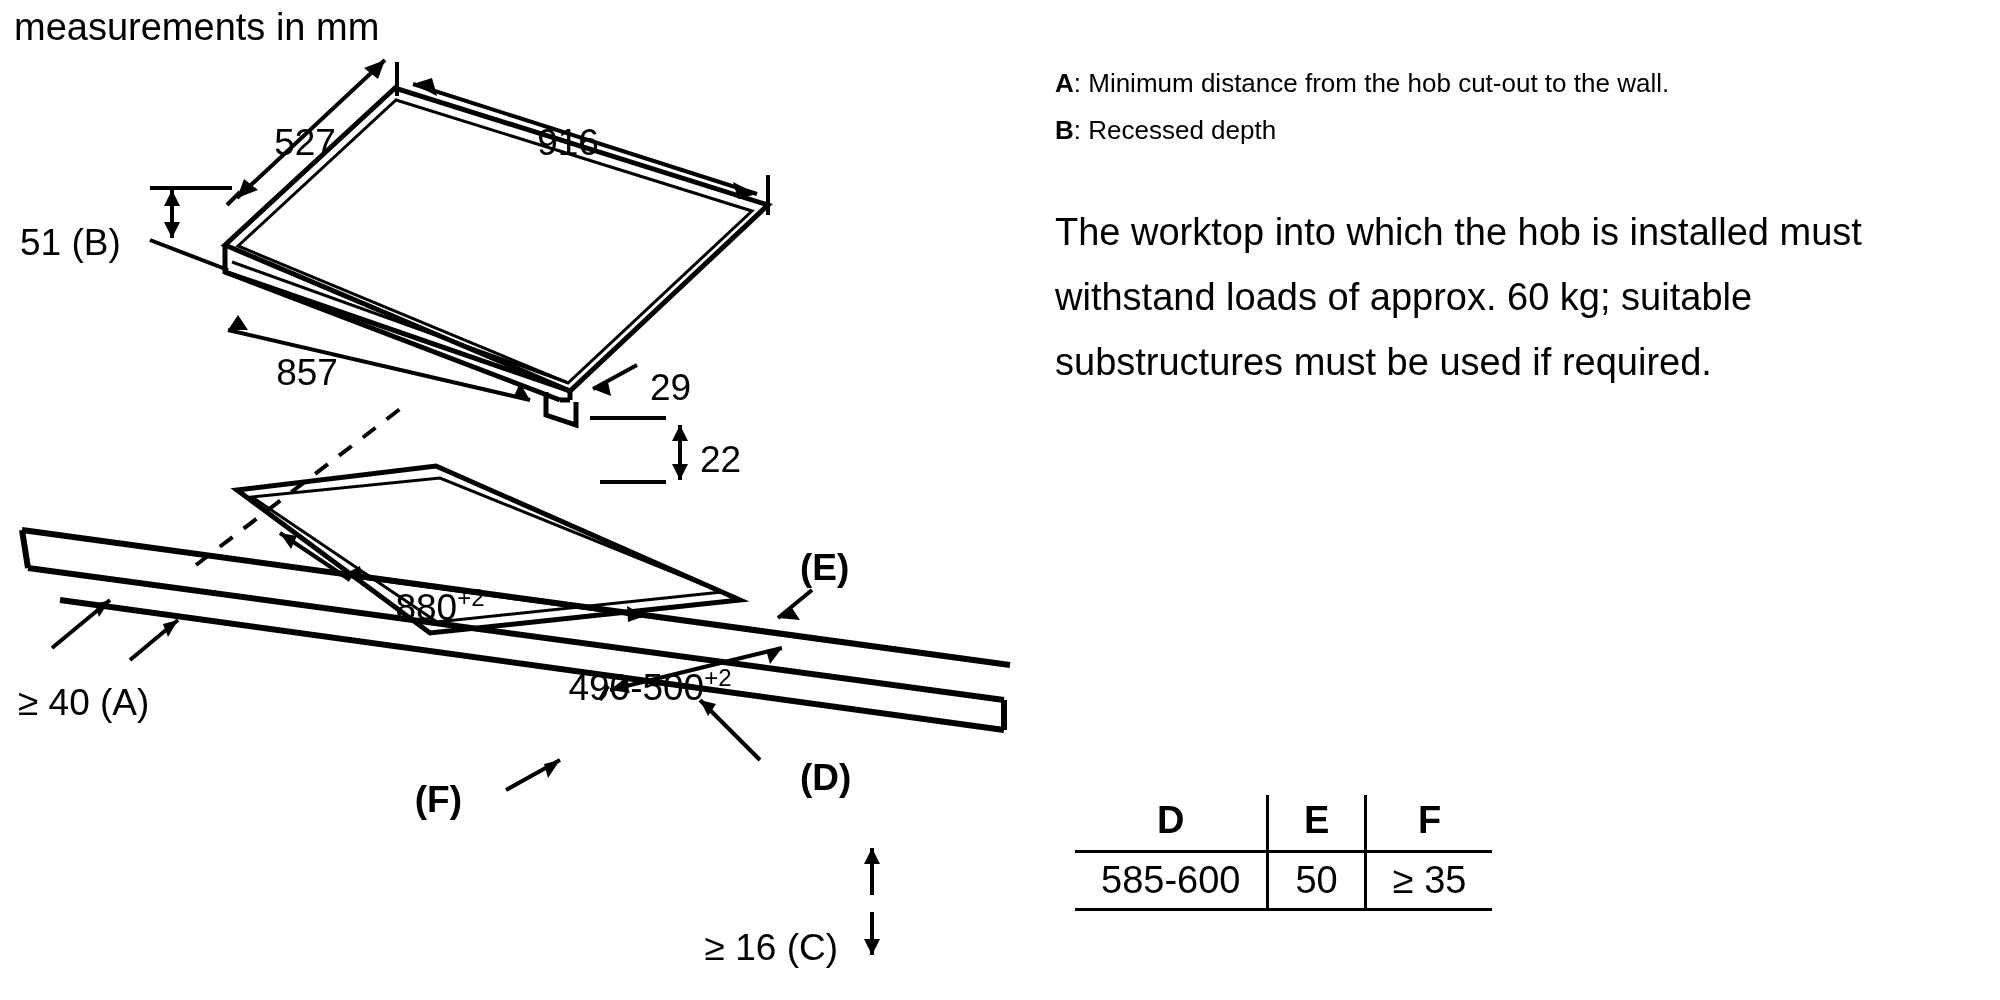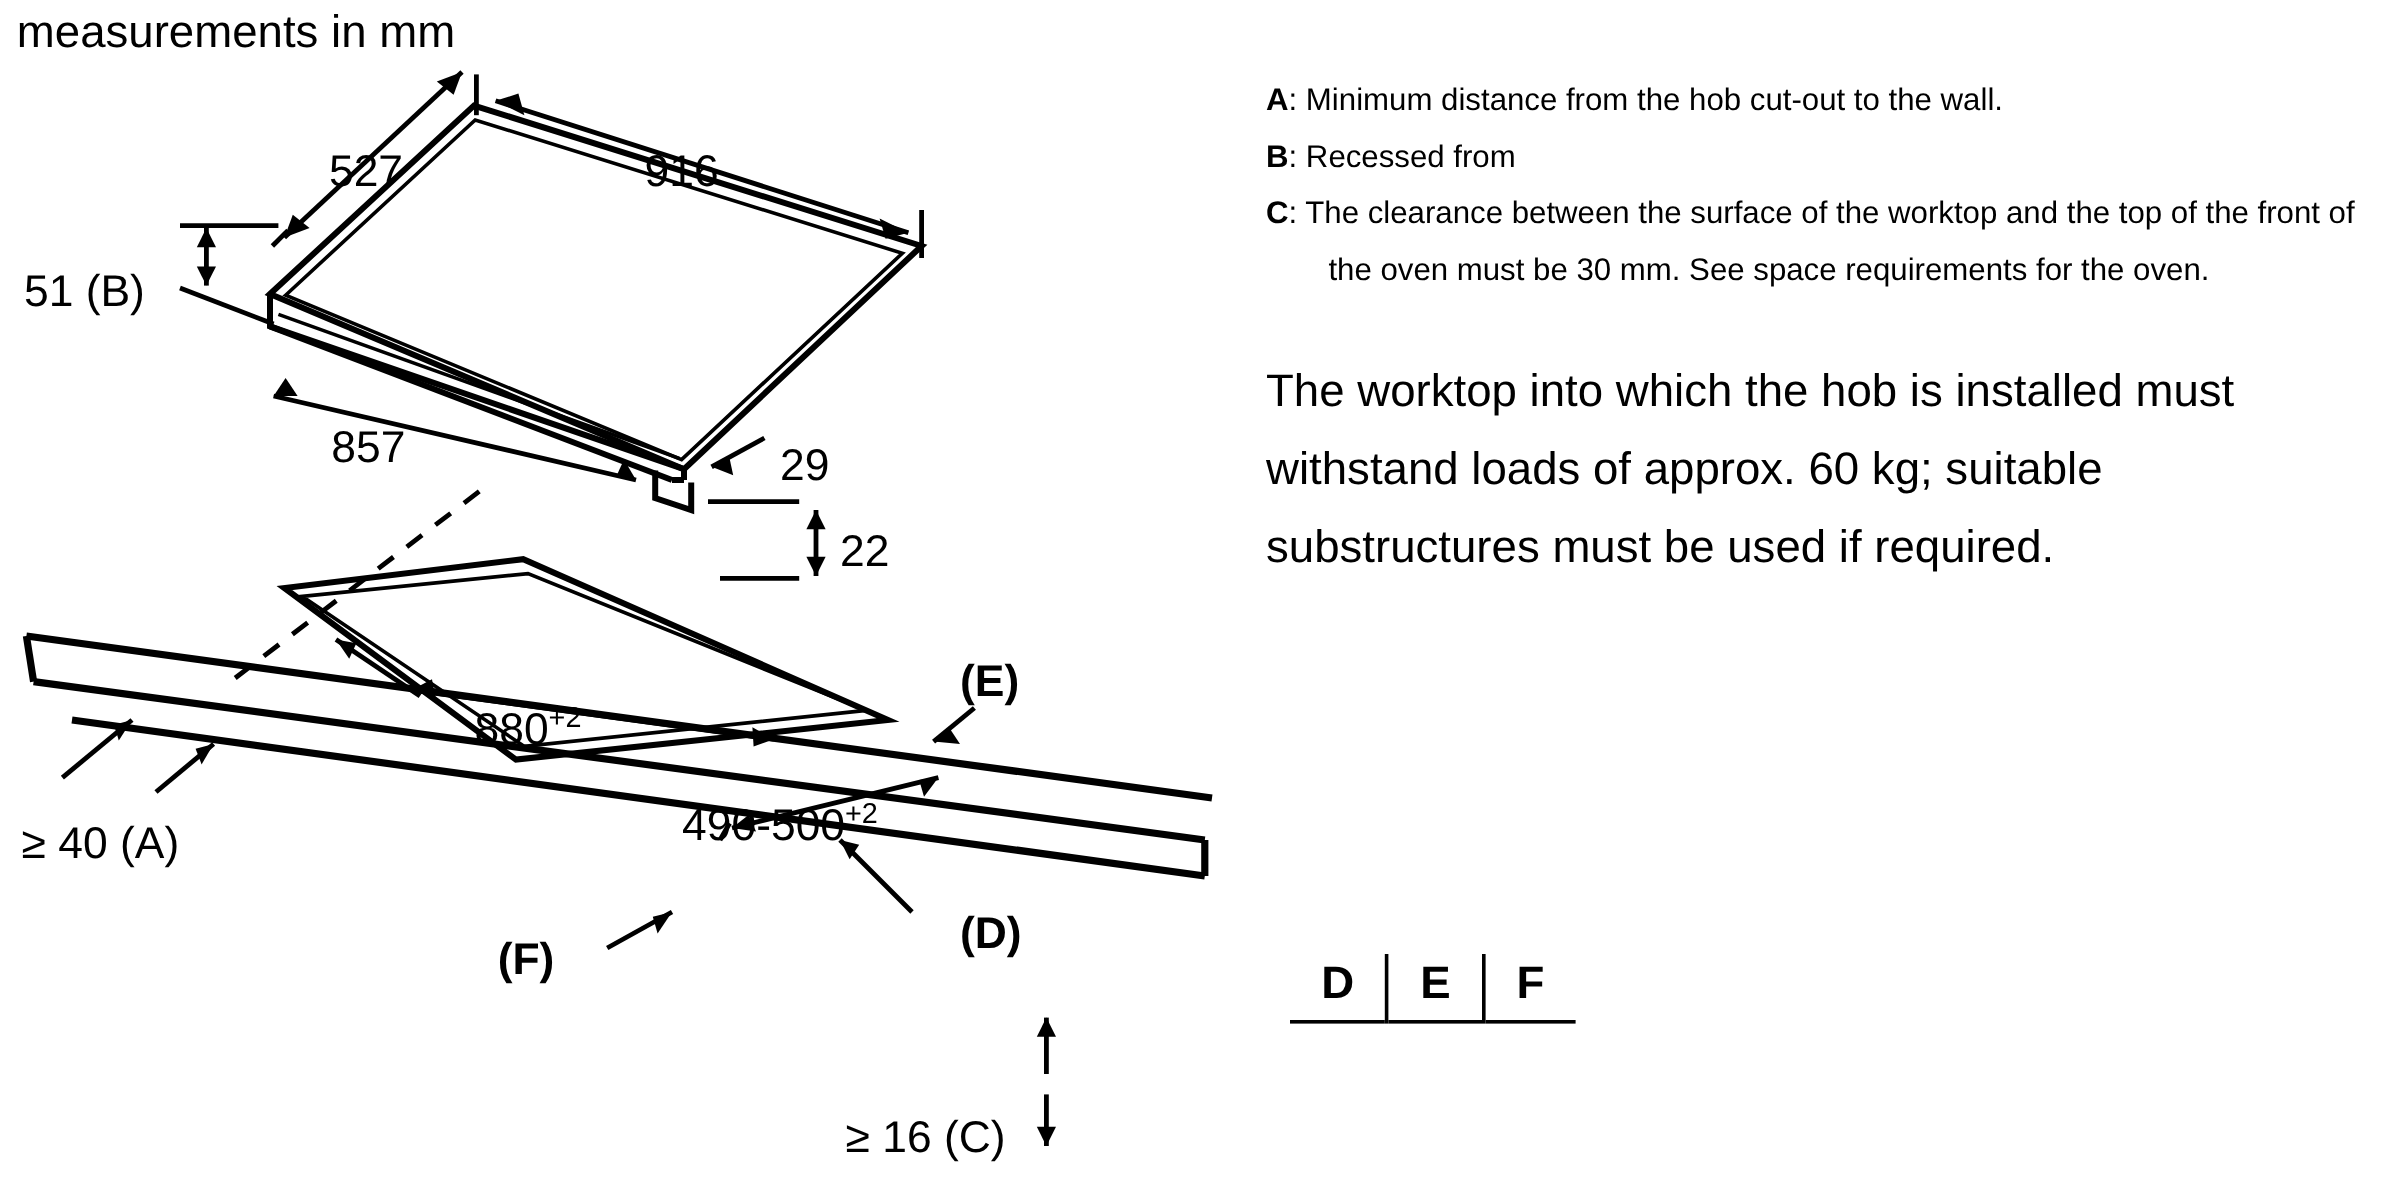--- a/index.html
+++ b/index.html
@@ -240,35 +240,37 @@
       <text class="dimtext-b" x="462" y="812" text-anchor="end">(F)</text>
     </svg>
   </div>
 
   <div id="textpane">
     <ul class="legend-list">
       <li class="legend-item">
         <span class="legend-key">A</span><span>: Minimum distance from the hob cut-out to the wall.</span>
       </li>
       <li class="legend-item">
-        <span class="legend-key">B</span><span>: Recessed from</span>
-      </li>
-      <li class="legend-item">
-        <span class="legend-key">C</span><span>: The clearance between the surface of the worktop and the top of the front of the oven must be 30 mm. See space requirements for the oven.</span>
+        <span class="legend-key">B</span><span>: Recessed depth</span>
       </li>
     </ul>
 
     <p class="para">The worktop into which the hob is installed must withstand loads of approx. 60 kg; suitable substructures must be used if required.</p>
   </div>
 
   <table id="dtable">
     <thead>
       <tr>
         <th>D</th>
         <th class="col-sep">E</th>
         <th class="col-sep">F</th>
       </tr>
     </thead>
     <tbody>
+      <tr class="first-row">
+        <td class="cell">585-600</td>
+        <td class="cell col-sep">50</td>
+        <td class="cell col-sep">≥ 35</td>
+      </tr>
     </tbody>
   </table>
 
 </div>
 
 </body></html>

